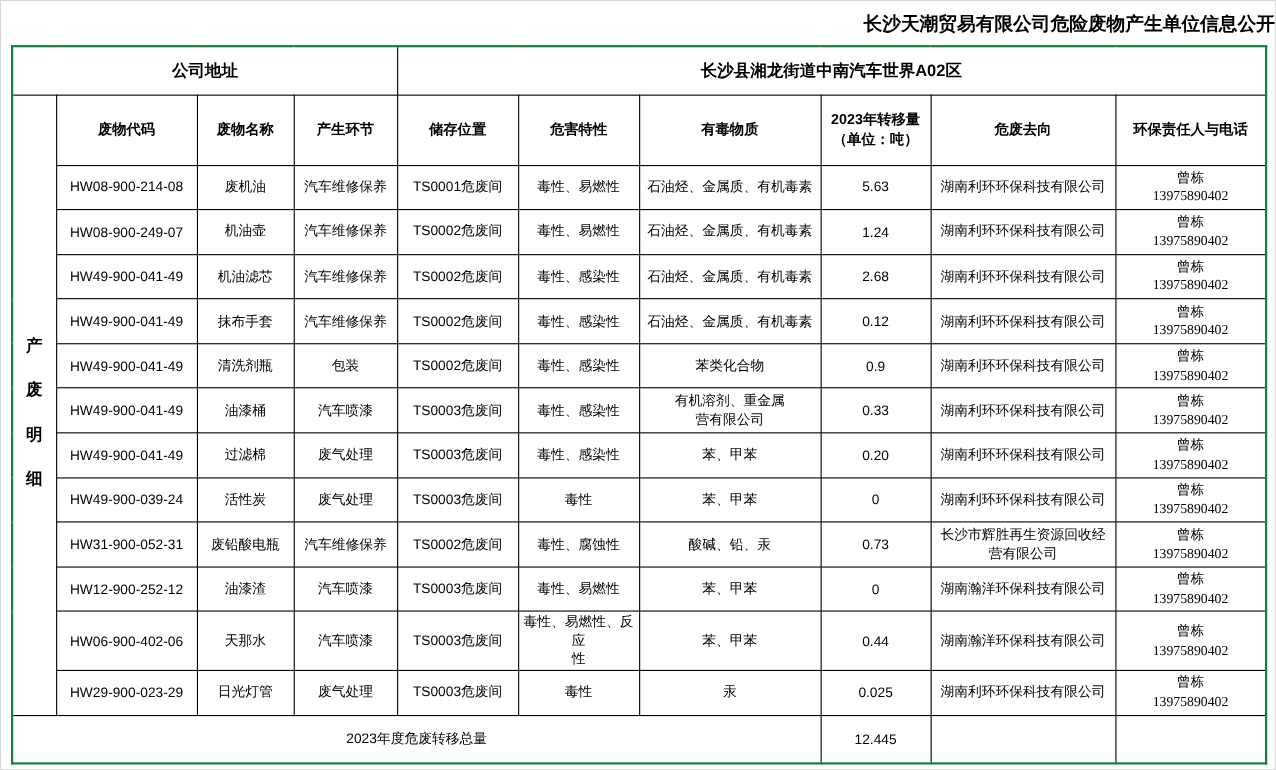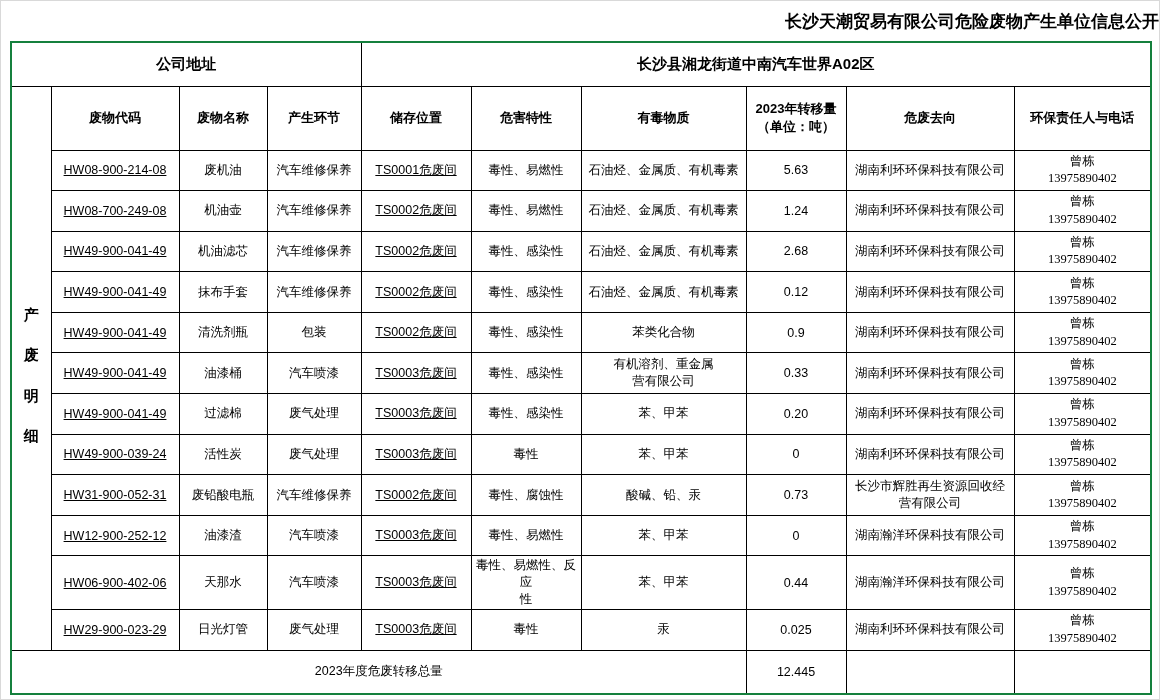--- a/index.html
+++ b/index.html
@@ -46,21 +46,21 @@
   tr.total-row { height: 44px; }
   td.group-cell { font-weight: bold; margin-left: 14px; }
   .vstack {
     display: inline-block;
     width: 1.12em;
     font-size: 15px;
     font-weight: bold;
     word-break: break-all;
     line-height: 2.7;
   }
-  td.code-cell { font-size: 13px; font-family: "Liberation Sans", sans-serif; text-decoration: underline; }
+  td.code-cell { font-size: 13px; font-family: "Liberation Sans", sans-serif; }
   td.amount-cell { font-size: 15px; margin-top: 46px; }
   td.wrap-cell { white-space: pre-line; line-height: 1.35; }
   td.contact-cell { line-height: 1.4; font-family: Liberation Serif, serif; }
   td.total-label-cell { font-size: 13.5px; }
   td.total-value-cell { font-size: 15px; }
 </style>
 </head>
 <body>
 
 <div class="page">
@@ -112,21 +112,21 @@
     <td class="wrap-cell">石油烃、金属质、有机毒素</td>
     <td class="amount-cell">5.63</td>
     <td class="wrap-cell">湖南利环环保科技有限公司</td>
     <td class="contact-cell">
       <div>曾栋</div>
       <div>13975890402</div>
     </td>
   </tr>
 
   <tr class="data-row">
-    <td class="code-cell">HW08-700-249-08</td>
+    <td class="code-cell">HW08-900-249-07</td>
     <td class="wrap-cell">机油壶</td>
     <td class="wrap-cell">汽车维修保养</td>
     <td class="code-cell">TS0002危废间</td>
     <td class="wrap-cell">毒性、易燃性</td>
     <td class="wrap-cell">石油烃、金属质、有机毒素</td>
     <td class="amount-cell">1.24</td>
     <td class="wrap-cell">湖南利环环保科技有限公司</td>
     <td class="contact-cell">
       <div>曾栋</div>
       <div>13975890402</div>

